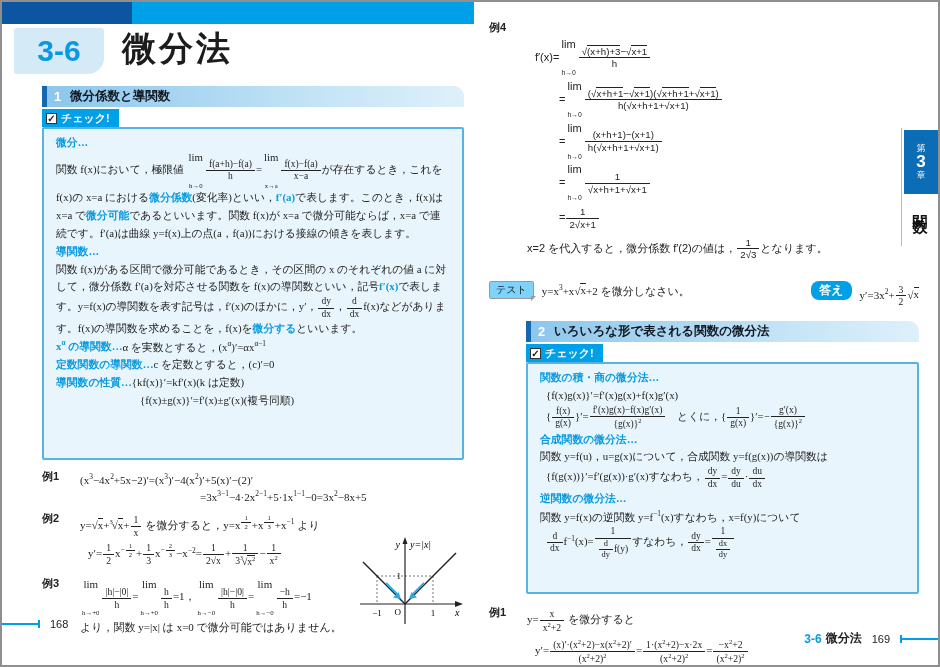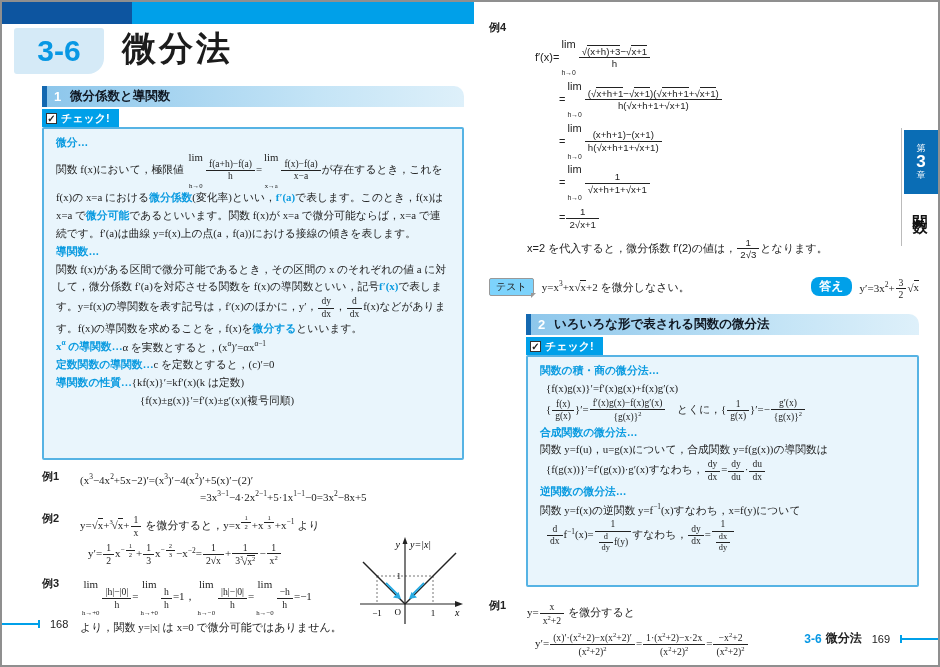--- a/index.html
+++ b/index.html
@@ -222,21 +222,21 @@
           <span class="mlimu">h→0</span>
         </span><span class="mfrac"><span class="mnum">1</span><span class="mden"><span class="msqrt"><span class="mrad">√</span><span class="mbar">x+h+1</span></span>+<span class="msqrt"><span class="mrad">√</span><span class="mbar">x+1</span></span></span></span></div>
     <div class="deriv cont">=<span class="mfrac"><span class="mnum">1</span><span class="mden">2<span class="msqrt"><span class="mrad">√</span><span class="mbar">x+1</span></span></span></span></div>
     <div class="concl">x=2 を代入すると，微分係数 f′(2)の値は，<span class="mfrac"><span class="mnum">1</span><span class="mden">2<span class="msqrt"><span class="mrad">√</span><span class="mbar">3</span></span></span></span>となります。</div>
 
     <div class="test-row">
       <span class="test-badge">テスト</span>
       <span class="ex-line" style="margin-top:0">y=x<sup class="msup">3</sup>+x<span class="msqrt"><span class="mrad">√</span><span class="mbar">x</span></span>+2 を微分しなさい。</span>
       <span class="answer-group">
         <span class="answer-badge">答え</span>
-        <span class="ex-line" style="margin-top:4px">y′=3x<sup class="msup">2</sup>+<span class="mfrac"><span class="mnum">3</span><span class="mden">2</span></span><span class="msqrt"><span class="mrad">√</span><span class="mbar">x</span></span></span>
+        <span class="ex-line" style="margin-top:11px">y′=3x<sup class="msup">2</sup>+<span class="mfrac"><span class="mnum">3</span><span class="mden">2</span></span><span class="msqrt"><span class="mrad">√</span><span class="mbar">x</span></span></span>
       </span>
     </div>
 
     <div class="r-indent" style="margin-top:13px">
       <div class="sec-bar">
         <span class="sec-num">2</span>
         <span class="sec-title">いろいろな形で表される関数の微分法</span>
       </div>
       <div class="check-badge">
         <span class="checkbox-icon">✓</span>

